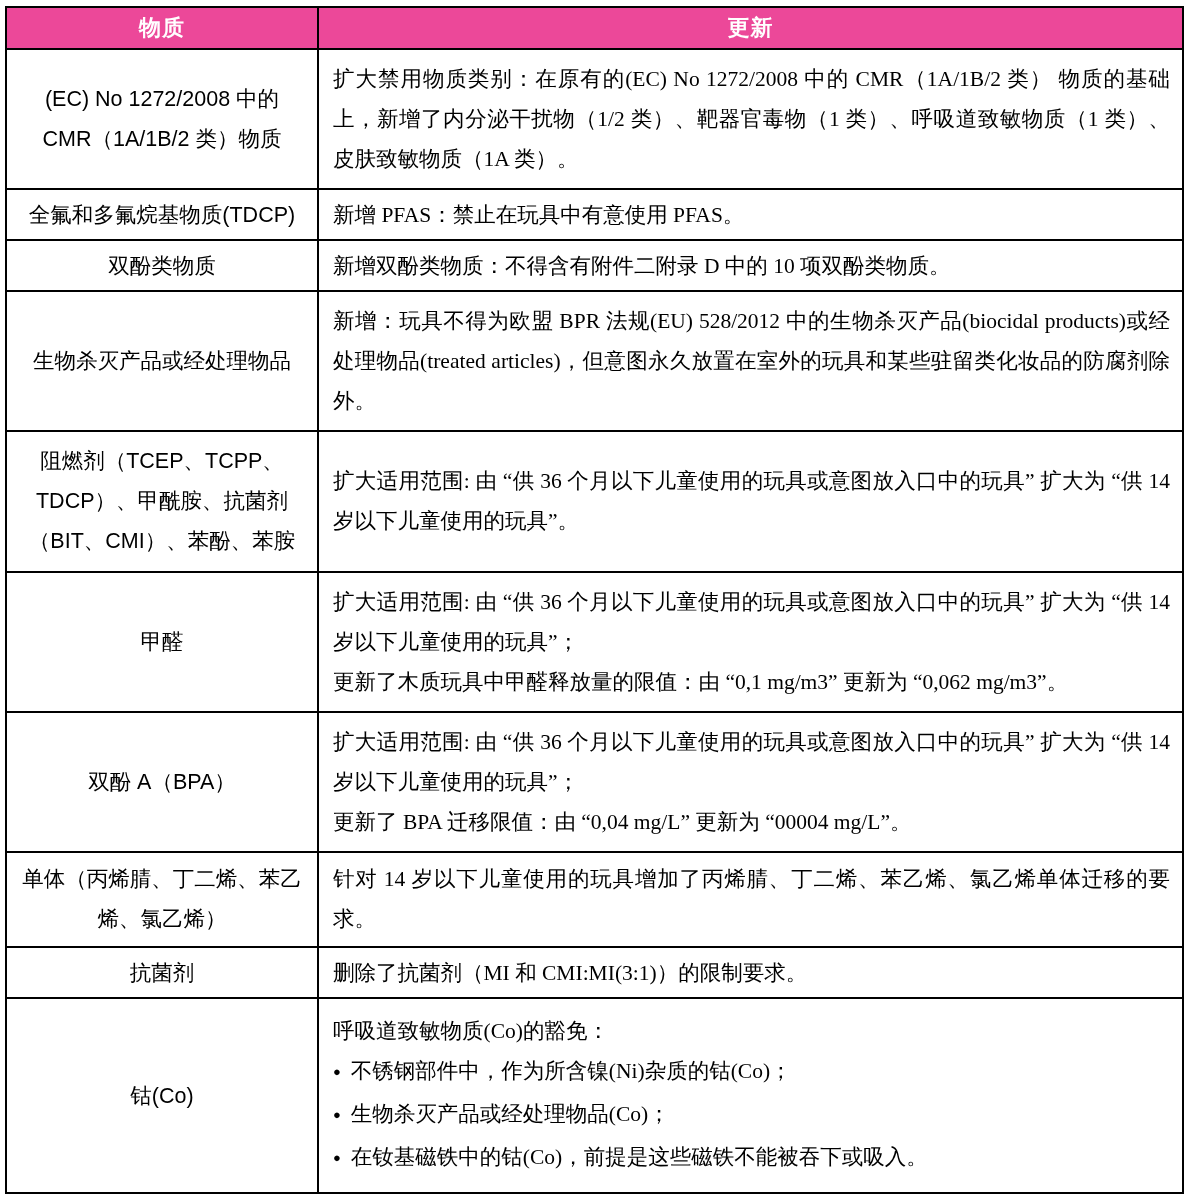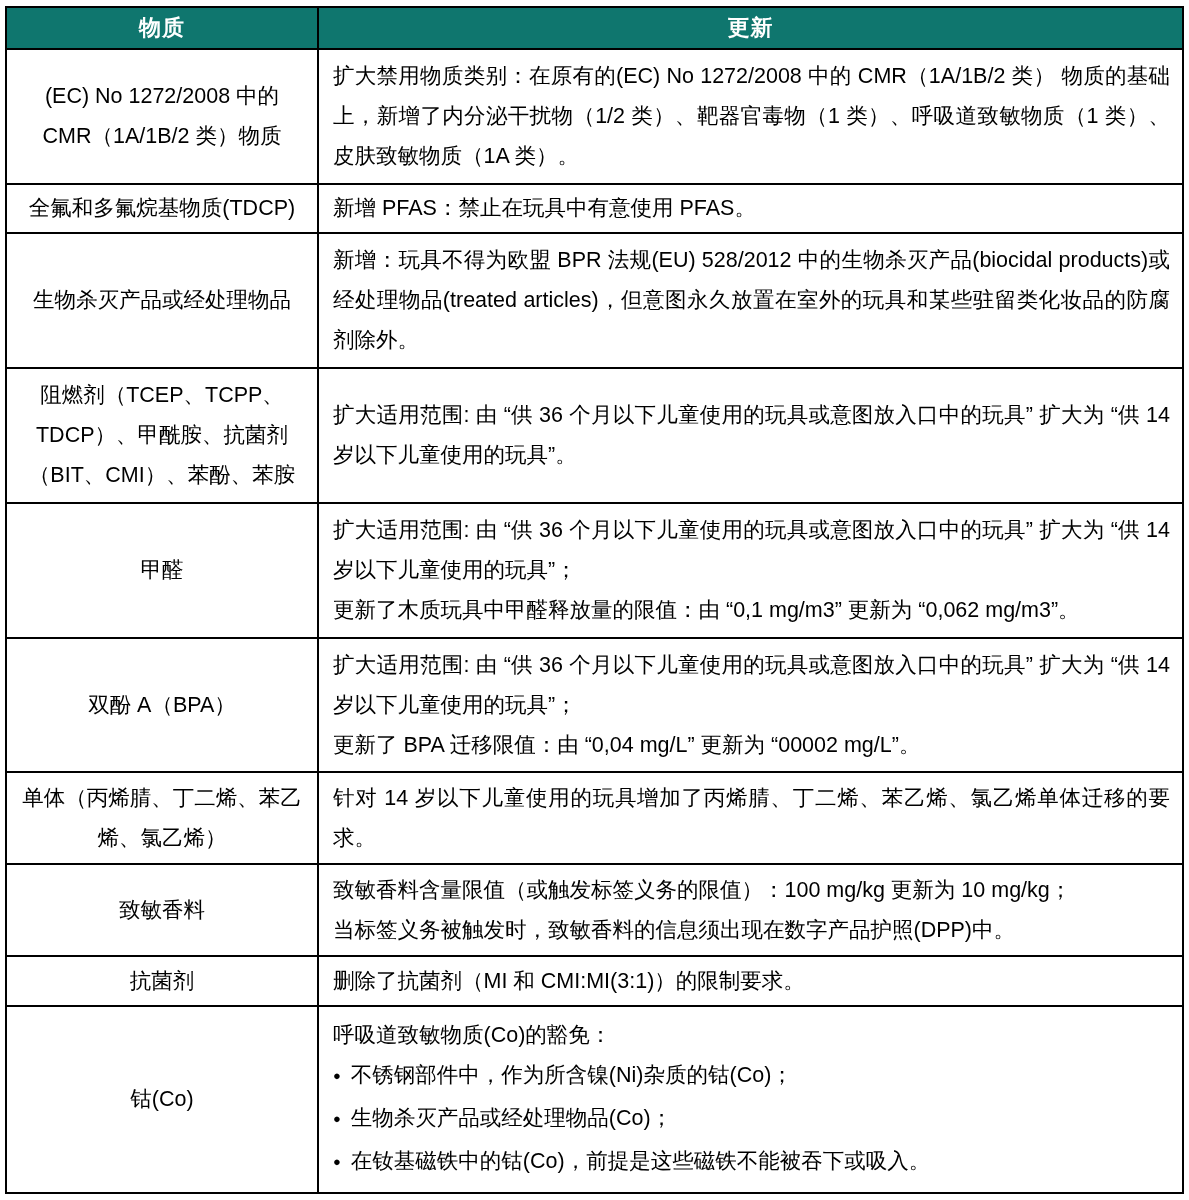--- a/index.html
+++ b/index.html
@@ -18,21 +18,21 @@
   }
   table.reg-table {
     border-collapse: collapse;
     table-layout: fixed;
     width: 100%;
     height: 100%;
     border: 2.5px solid #000000;
   }
   col.col-substance { width: 312px; }
   table.reg-table th {
-    background: #0f766e;
+    background: #ec4899;
     color: #ffffff;
     font-weight: bold;
     font-size: 22px;
     text-align: center;
     padding: 5px 4px;
     border: 2px solid #000000;
     letter-spacing: 1px;
   }
   table.reg-table td {
     border: 2px solid #000000;
@@ -41,20 +41,21 @@
     background: #ffffff;
   }
   td.substance {
     text-align: center;
     line-height: 40px;
     padding: 2px 14px;
   }
   td.update {
     padding: 2px 12px 2px 14px;
     line-height: 40px;
+    font-family: Liberation Serif, serif;
   }
   .para {
     text-align: justify;
   }
   .bullet {
     display: flex;
     align-items: baseline;
   }
   .bullet .marker {
     font-size: 13px;
@@ -89,20 +90,26 @@
             <div class="para">扩大禁用物质类别：在原有的(EC) No 1272/2008 中的 CMR（1A/1B/2 类） 物质的基础上，新增了内分泌干扰物（1/2 类）、靶器官毒物（1 类）、呼吸道致敏物质（1 类）、皮肤致敏物质（1A 类）。</div>
           </td>
         </tr>
         <tr>
           <td class="substance">全氟和多氟烷基物质(TDCP)</td>
           <td class="update">
             <div class="para">新增 PFAS：禁止在玩具中有意使用 PFAS。</div>
           </td>
         </tr>
         <tr>
+          <td class="substance">双酚类物质</td>
+          <td class="update">
+            <div class="para">新增双酚类物质：不得含有附件二附录 D 中的 10 项双酚类物质。</div>
+          </td>
+        </tr>
+        <tr>
           <td class="substance">生物杀灭产品或经处理物品</td>
           <td class="update">
             <div class="para">新增：玩具不得为欧盟 BPR 法规(EU) 528/2012 中的生物杀灭产品(biocidal products)或经处理物品(treated articles)，但意图永久放置在室外的玩具和某些驻留类化妆品的防腐剂除外。</div>
           </td>
         </tr>
         <tr>
           <td class="substance">阻燃剂（TCEP、TCPP、TDCP）、甲酰胺、抗菌剂（BIT、CMI）、苯酚、苯胺</td>
           <td class="update">
             <div class="para">扩大适用范围: 由 “供 36 个月以下儿童使用的玩具或意图放入口中的玩具” 扩大为 “供 14 岁以下儿童使用的玩具”。</div>
           </td>
@@ -111,34 +118,27 @@
           <td class="substance">甲醛</td>
           <td class="update">
             <div class="para">扩大适用范围: 由 “供 36 个月以下儿童使用的玩具或意图放入口中的玩具” 扩大为 “供 14 岁以下儿童使用的玩具”；</div>
             <div class="para">更新了木质玩具中甲醛释放量的限值：由 “0,1 mg/m3” 更新为 “0,062 mg/m3”。</div>
           </td>
         </tr>
         <tr>
           <td class="substance">双酚 A（BPA）</td>
           <td class="update">
             <div class="para">扩大适用范围: 由 “供 36 个月以下儿童使用的玩具或意图放入口中的玩具” 扩大为 “供 14 岁以下儿童使用的玩具”；</div>
-            <div class="para">更新了 BPA 迁移限值：由 “0,04 mg/L” 更新为 “00002 mg/L”。</div>
+            <div class="para">更新了 BPA 迁移限值：由 “0,04 mg/L” 更新为 “00004 mg/L”。</div>
           </td>
         </tr>
         <tr>
           <td class="substance">单体（丙烯腈、丁二烯、苯乙烯、氯乙烯）</td>
           <td class="update">
             <div class="para">针对 14 岁以下儿童使用的玩具增加了丙烯腈、丁二烯、苯乙烯、氯乙烯单体迁移的要求。</div>
-          </td>
-        </tr>
-        <tr>
-          <td class="substance">致敏香料</td>
-          <td class="update">
-            <div class="para">致敏香料含量限值（或触发标签义务的限值）：100 mg/kg 更新为 10 mg/kg；</div>
-            <div class="para">当标签义务被触发时，致敏香料的信息须出现在数字产品护照(DPP)中。</div>
           </td>
         </tr>
         <tr>
           <td class="substance">抗菌剂</td>
           <td class="update">
             <div class="para">删除了抗菌剂（MI 和 CMI:MI(3:1)）的限制要求。</div>
           </td>
         </tr>
         <tr>
           <td class="substance">钴(Co)</td>

